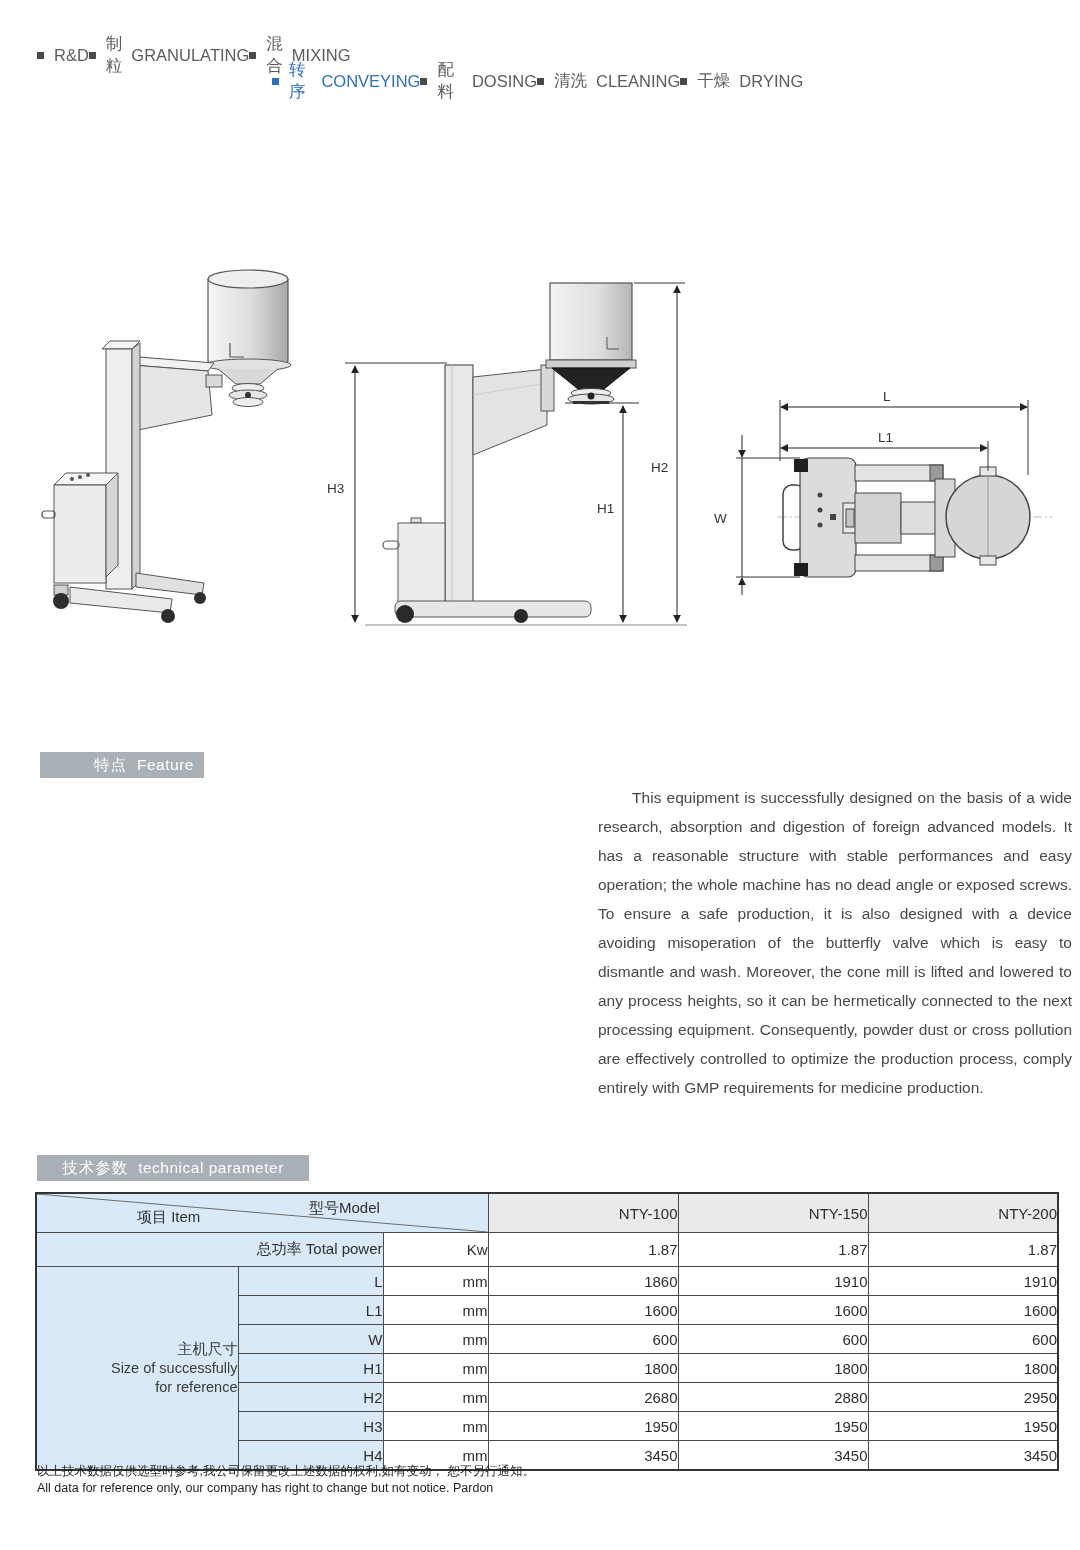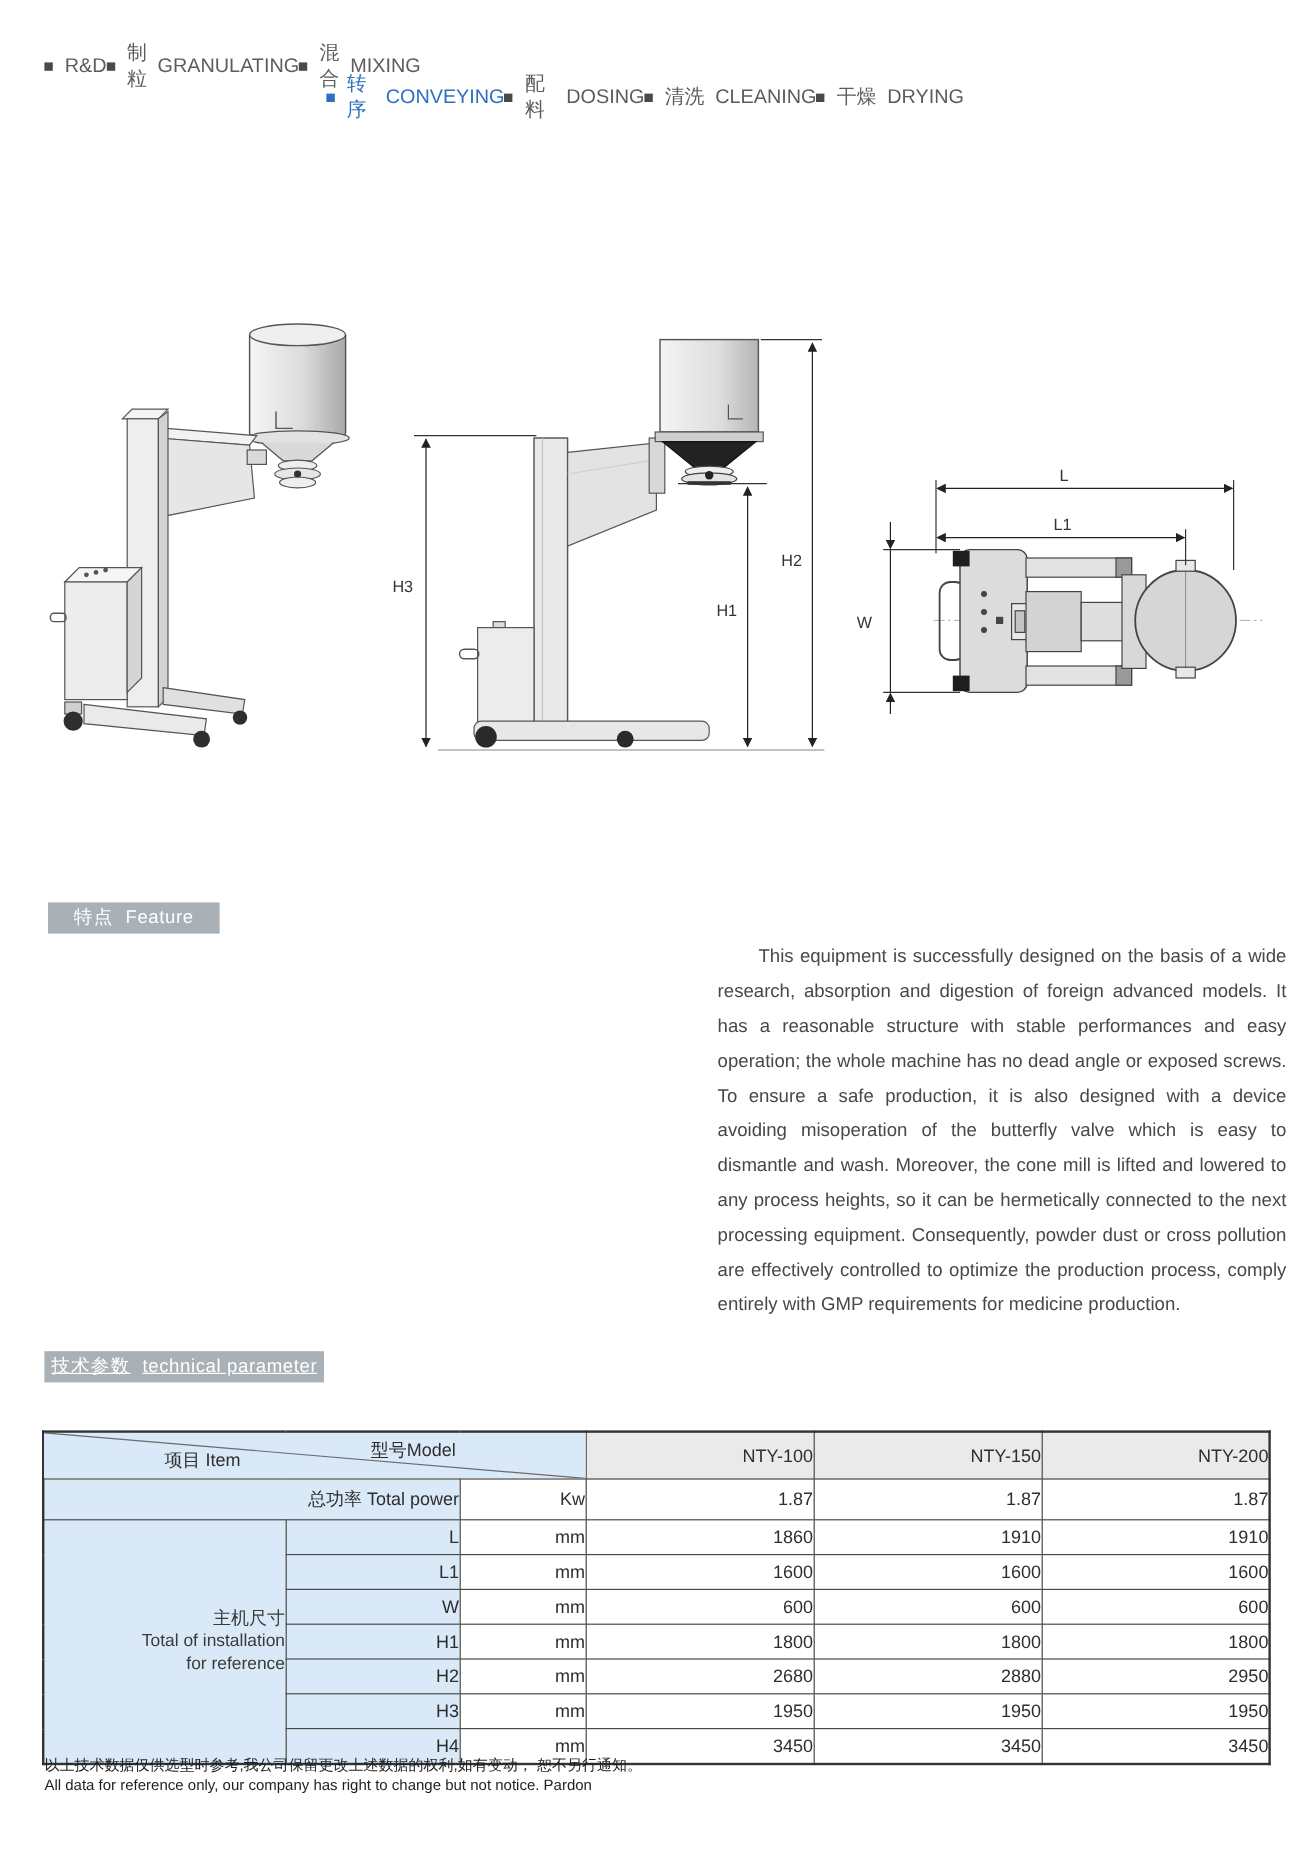--- a/index.html
+++ b/index.html
@@ -249,26 +249,26 @@
 
       <line x1="36" y1="83" x2="100" y2="83" stroke="#333"></line>
       <line x1="36" y1="202" x2="100" y2="202" stroke="#333"></line>
       <line x1="42" y1="83" x2="42" y2="202" stroke="#222"></line>
       <line x1="42" y1="60" x2="42" y2="82" stroke="#222" marker-end="url(#ar3)"></line>
       <line x1="42" y1="225" x2="42" y2="203" stroke="#222" marker-end="url(#ar3)"></line>
       <text class="dim" x="14" y="148">W</text>
     </svg>
   </div>
 
-  <div class="sec-head" style="left:40px;top:752px;width:143px;">
+  <div class="sec-head" style="left:40px;top:752px;width:120px;padding-left:44px;">
     <span>特点</span><span class="en">Feature</span>
   </div>
   <div class="para-en">This equipment is successfully designed on the basis of a wide research, absorption and digestion of foreign advanced models. It has a reasonable structure  with stable performances and easy operation; the whole machine has no dead angle or exposed screws. To ensure a safe production, it is also designed with a device avoiding misoperation of the butterfly valve which is easy to dismantle and wash. Moreover, the cone mill is lifted and lowered to any process heights, so it can be hermetically connected to the next processing equipment. Consequently, powder dust or cross pollution are effectively controlled to optimize the production process, comply entirely with GMP requirements for medicine production.</div>
 
-  <div class="sec-head" style="left:37px;top:1126px;width:233px;text-decoration:underline;">
+  <div class="sec-head" style="left:37px;top:1155px;width:272px;">
     <span>技术参数</span><span class="en">technical parameter</span>
   </div>
 
   <table class="ptable">
     <colgroup>
       <col style="width:202px">
         <col style="width:145px">
         <col style="width:105px">
       <col style="width:190px">
         <col style="width:190px">
@@ -290,21 +290,21 @@
     <tr class="r-power">
       <td colspan="2" class="blue">总功率 Total power</td>
       <td>Kw</td>
       <td>1.87</td>
       <td>1.87</td>
       <td>1.87</td>
     </tr>
     <tr class="r-dim">
       <td rowspan="7" class="blue group">
         <div class="gz">主机尺寸</div>
-        <div>Total of installation</div>
+        <div>Size of successfully</div>
         <div>for reference</div>
       </td>
       <td class="blue">L</td>
       <td>mm</td>
       <td>1860</td>
       <td>1910</td>
       <td>1910</td>
     </tr>
     <tr class="r-dim">
       <td class="blue">L1</td>

